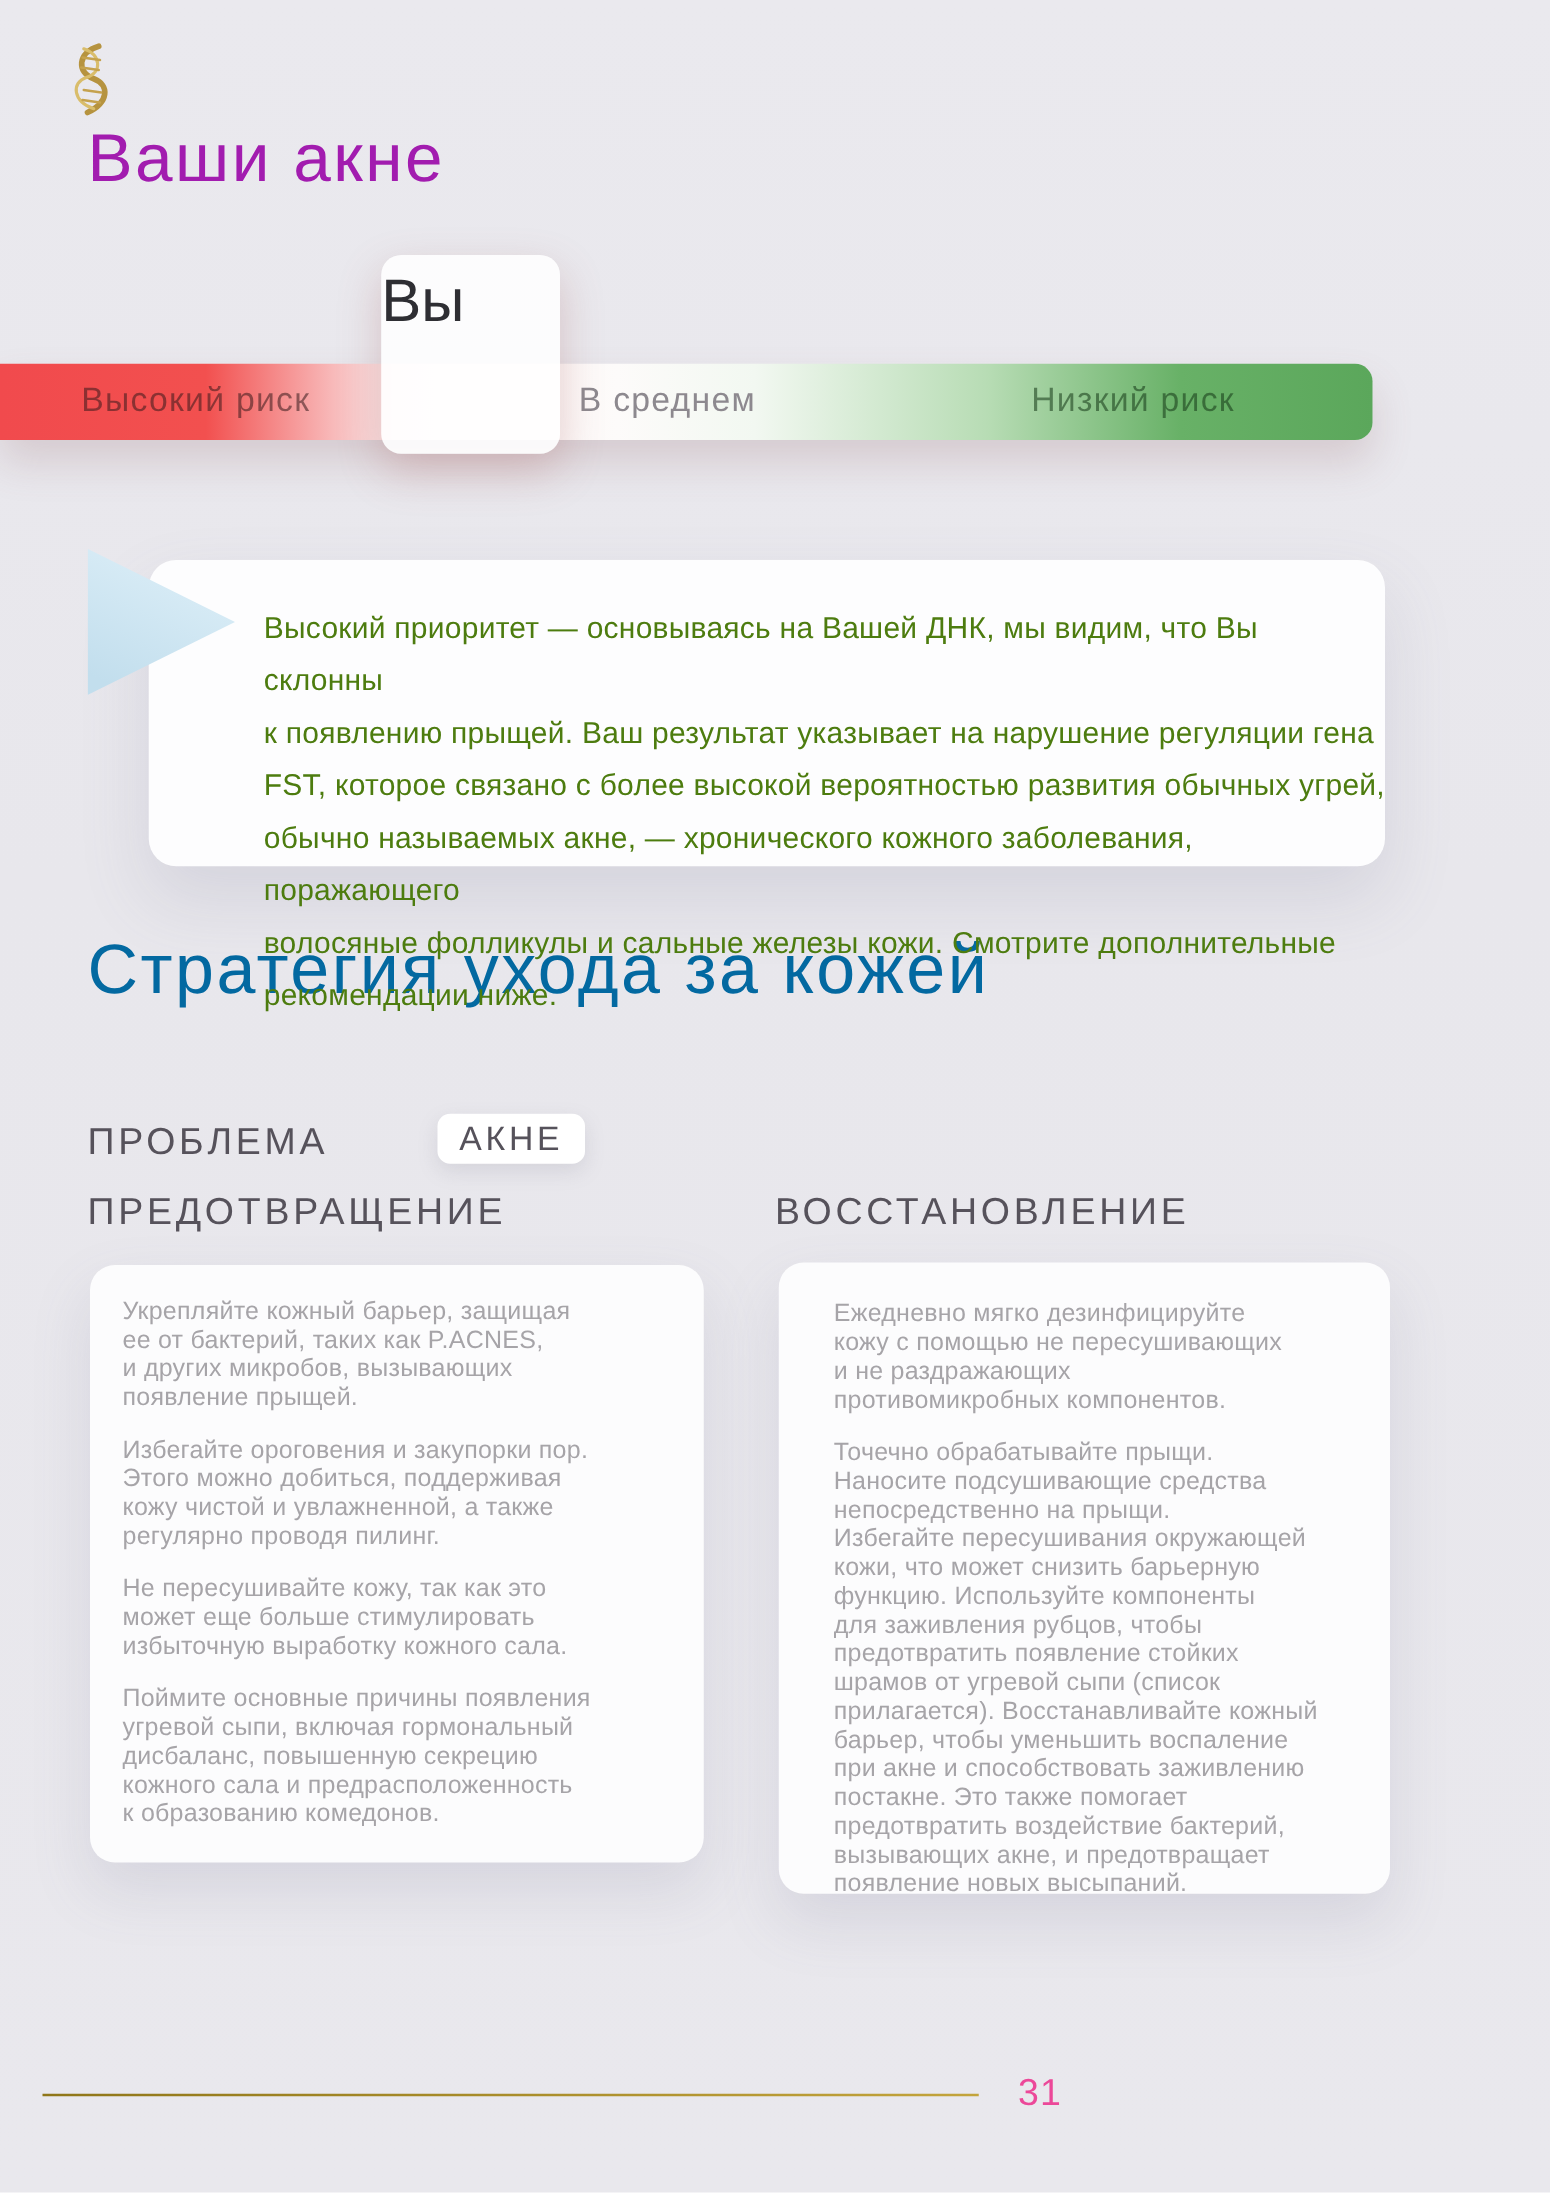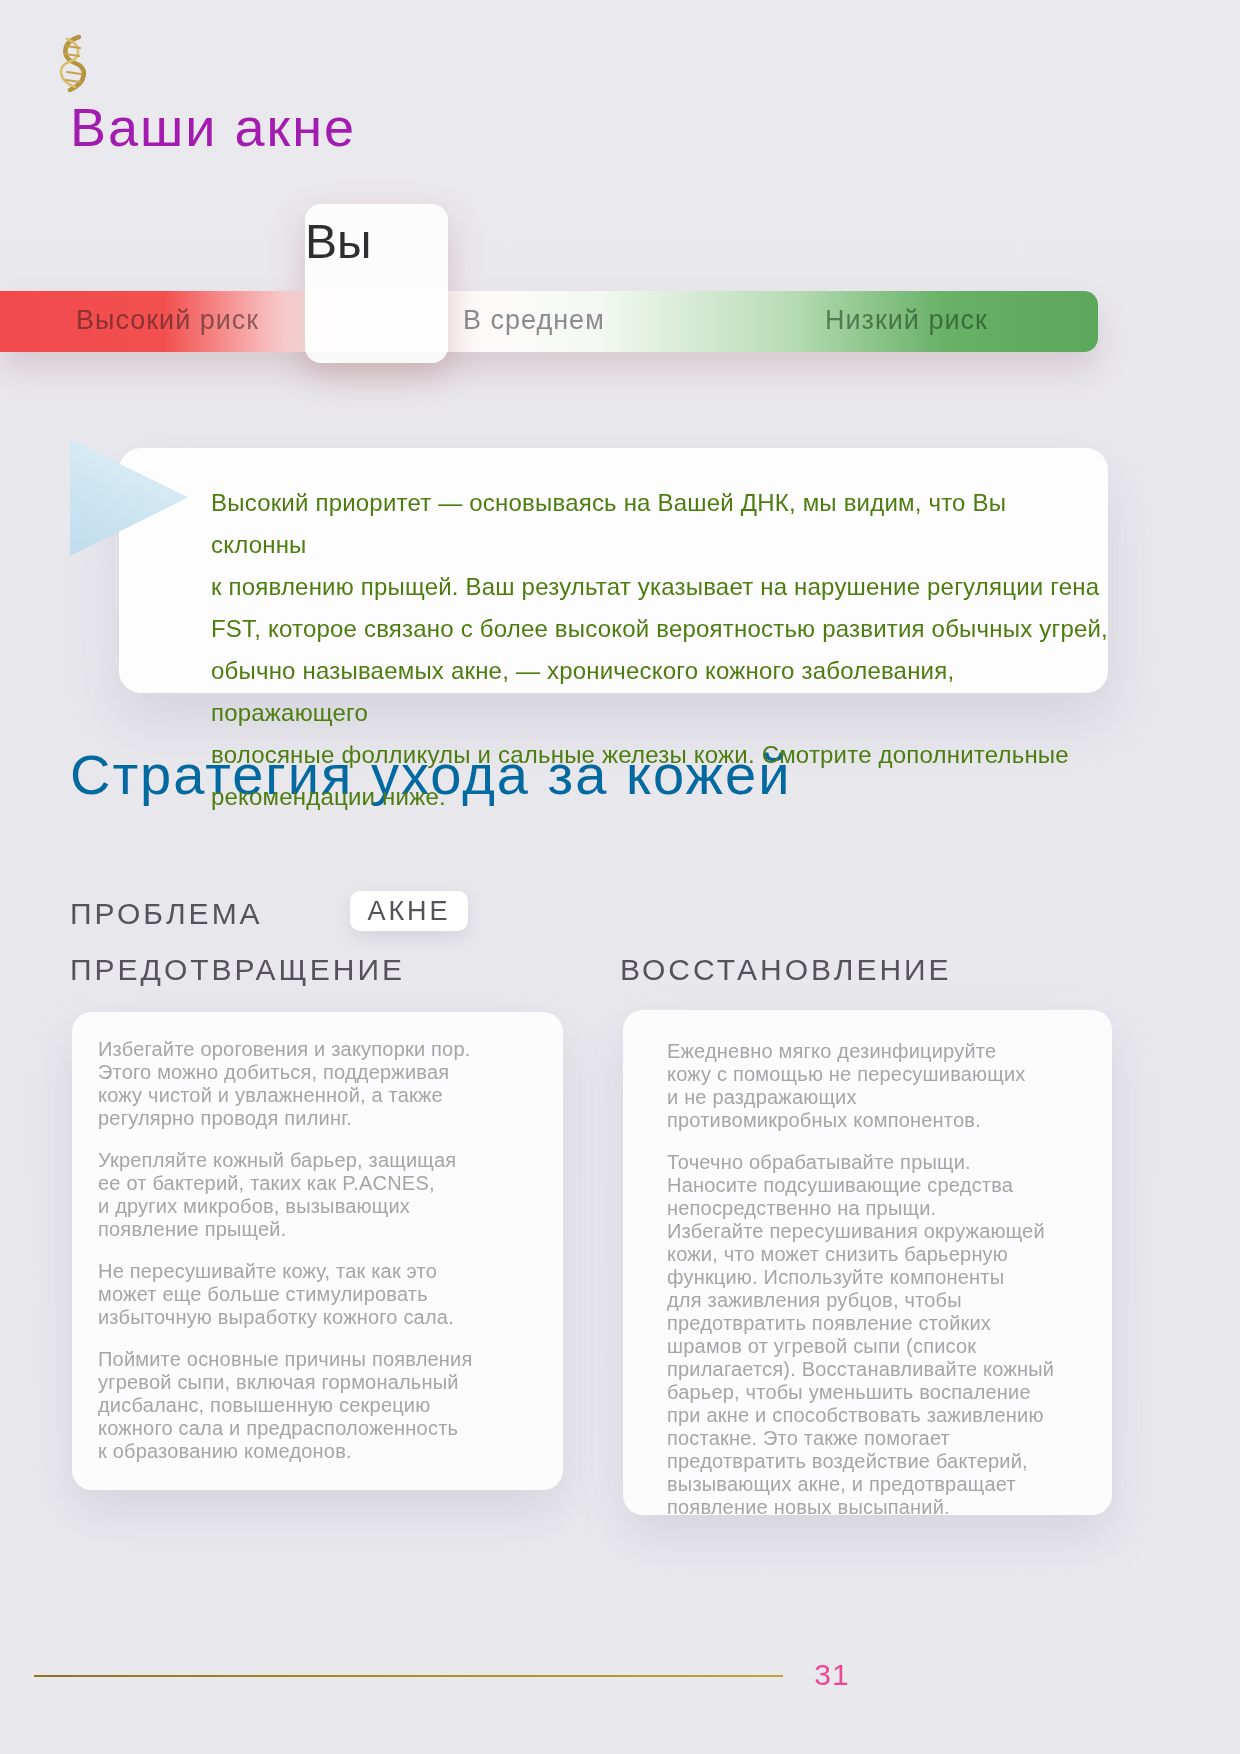--- a/index.html
+++ b/index.html
@@ -20,21 +20,21 @@
 
   
   .risk-bar{
     left:0;top:291px;width:1098px;height:61px;
     border-radius:0 14px 14px 0;
     background:linear-gradient(90deg,#f14a4d 0%,#f2504f 15%,#fbeff0 29%,
       #fdfbfa 45%,#f2f8f1 55%,#b7dcb4 72%,#68b167 86%,#5ba75b 100%);
     box-shadow:0 18px 32px rgba(140,90,95,0.20);
   }
   .risk-label{top:14px;font-size:27px;font-weight:300;letter-spacing:1px;}
-  .risk-label.high{left:76px;color:rgba(55,25,27,0.55);}
+  .risk-label.high{left:65px;color:rgba(55,25,27,0.55);}
   .risk-label.mid{left:463px;color:#8d898f;}
   .risk-label.low{left:825px;width:191px;text-align:left;color:rgba(20,55,22,0.55);}
 
   .you-card{
     left:305px;top:204px;width:143px;height:159px;border-radius:16px;
     background:rgba(255,255,255,0.87);
     box-shadow:0 14px 34px rgba(160,90,90,0.28);
     z-index:5;
   }
   .you-card .you-label{
@@ -136,28 +136,28 @@
 <div class="abs strategy-title">Стратегия ухода за кожей</div>
 <div class="abs section-label problem-label">ПРОБЛЕМА</div>
 <div class="abs problem-badge">
   <span>АКНЕ</span>
 </div>
 <div class="abs section-label col-header-left">ПРЕДОТВРАЩЕНИЕ</div>
 <div class="abs section-label col-header-right">ВОССТАНОВЛЕНИЕ</div>
 
 <div class="abs advice-card left">
   <div class="card-body">
+    <p>Укрепляйте кожный барьер, защищая
+ее от бактерий, таких как P.ACNES,
+и других микробов, вызывающих
+появление прыщей.</p>
     <p>Избегайте ороговения и закупорки пор.
 Этого можно добиться, поддерживая
 кожу чистой и увлажненной, а также
 регулярно проводя пилинг.</p>
-    <p>Укрепляйте кожный барьер, защищая
-ее от бактерий, таких как P.ACNES,
-и других микробов, вызывающих
-появление прыщей.</p>
     <p>Не пересушивайте кожу, так как это
 может еще больше стимулировать
 избыточную выработку кожного сала.</p>
     <p>Поймите основные причины появления
 угревой сыпи, включая гормональный
 дисбаланс, повышенную секрецию
 кожного сала и предрасположенность
 к образованию комедонов.</p>
   </div>
 </div>

